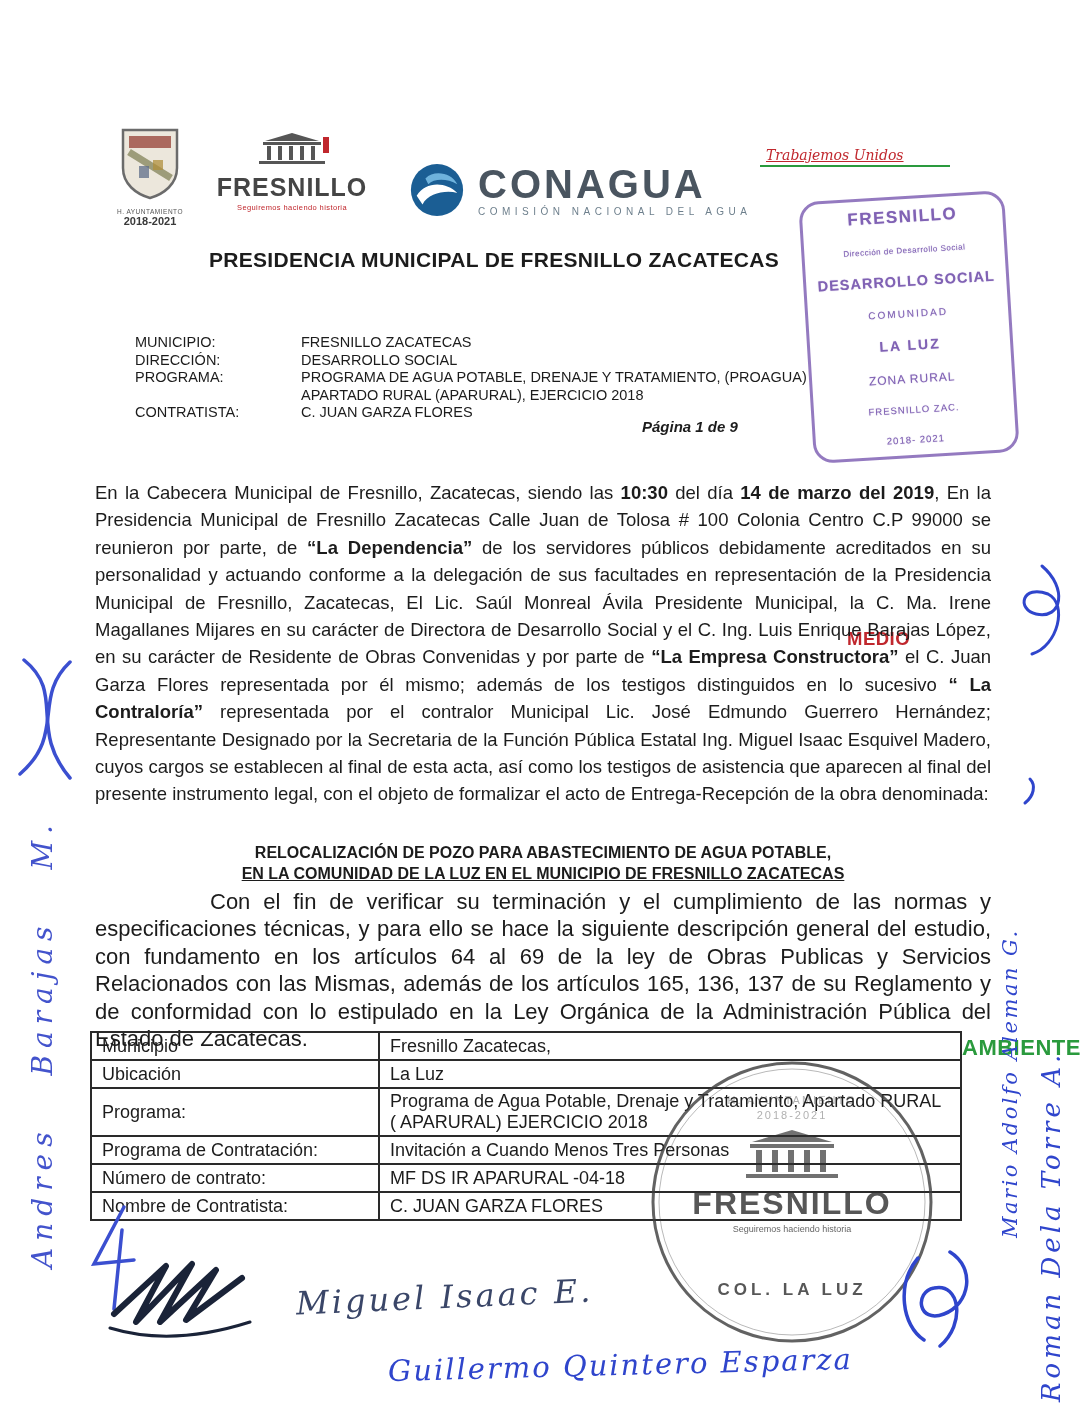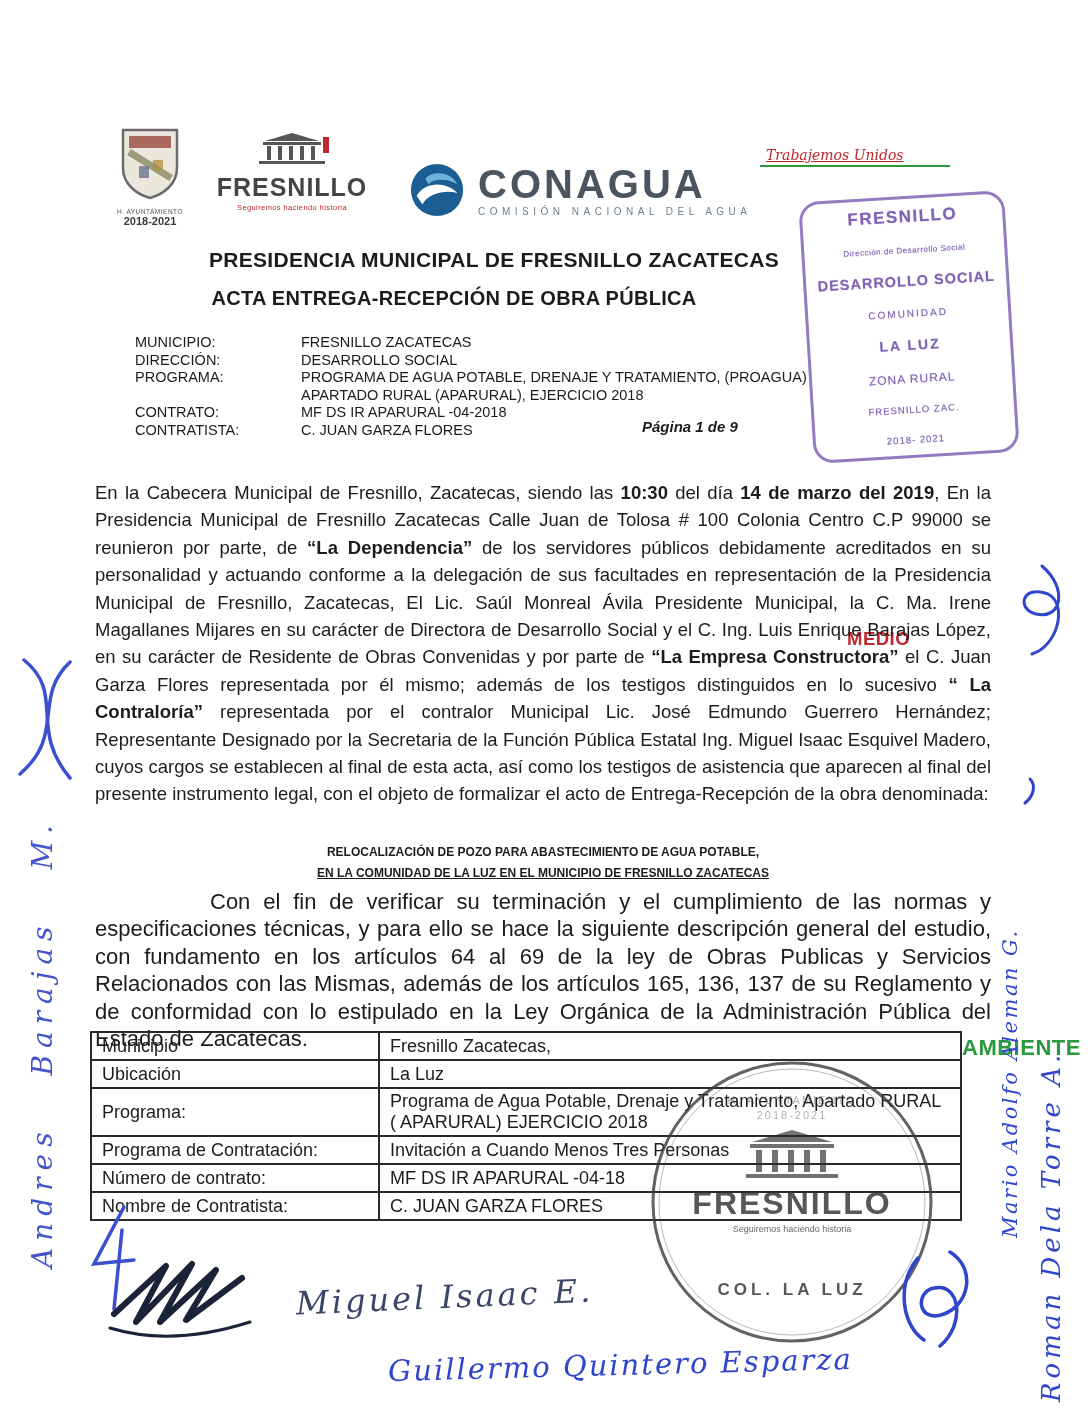--- a/index.html
+++ b/index.html
@@ -53,21 +53,21 @@
 
   
   .meta { position:absolute; left:135px; top:334px; width:730px; font-size:14.5px; line-height:17.5px; }
   .meta-row { display:flex; }
   .meta-row .mlabel { width:166px; flex:0 0 166px; }
   .meta-row .mvalue { width:560px; }
   .page-ind { position:absolute; left:606px; top:418px; font-size:15px; font-weight:bold; font-style:italic;margin-left:36px; }
 
   
   .p1 { position:absolute; left:95px; top:479px; width:896px; font-size:18.5px; line-height:27.4px; text-align:justify; }
-  .heading { position:absolute; left:95px; top:842px; width:896px; text-align:center; font-size:12px; font-weight:bold; line-height:21px; }
+  .heading { position:absolute; left:95px; top:842px; width:896px; text-align:center; font-size:16px; font-weight:bold; line-height:21px; }
   .heading .hl2 { text-decoration:underline; }
   .p2 { position:absolute; left:95px; top:888px; width:896px; font-size:22px; line-height:27.4px; text-align:justify; text-indent:115px; }
 
   
   .info-table { position:absolute; left:90px; top:1031px; width:872px; border-collapse:collapse; }
   .info-table td { border:2px solid #2a2a2a; font-size:18px; padding:2px 10px; vertical-align:middle; height:28px; }
   .info-table td.lbl { width:288px; }
 
   
   .round-stamp { position:absolute; left:642px; top:1052px; width:300px; height:300px; opacity:.8; }
@@ -143,38 +143,33 @@
     <div class="sp-tiny">Dirección de Desarrollo Social</div>
     <div class="sp-big">DESARROLLO SOCIAL</div>
     <div class="sp-small">COMUNIDAD</div>
     <div class="sp-med">LA LUZ</div>
     <div class="sp-zona">ZONA RURAL</div>
     <div class="sp-city">FRESNILLO ZAC.</div>
     <div class="sp-city">2018- 2021</div>
   </div>
 
   <div class="title1">PRESIDENCIA MUNICIPAL DE FRESNILLO ZACATECAS</div>
-  <div class="title2">ACTA ENTREGA-RECEPCIÓN DE OBRA PÚBLICA</div>
 
   <div class="meta">
     <div class="meta-row">
       <span class="mlabel">MUNICIPIO:</span>
       <span class="mvalue">FRESNILLO ZACATECAS</span>
     </div>
     <div class="meta-row">
       <span class="mlabel">DIRECCIÓN:</span>
       <span class="mvalue">DESARROLLO  SOCIAL</span>
     </div>
     <div class="meta-row">
       <span class="mlabel">PROGRAMA:</span>
       <span class="mvalue">PROGRAMA DE AGUA POTABLE, DRENAJE Y TRATAMIENTO, (PROAGUA) APARTADO RURAL (APARURAL), EJERCICIO 2018</span>
-    </div>
-    <div class="meta-row">
-      <span class="mlabel">CONTRATO:</span>
-      <span class="mvalue">MF DS IR APARURAL -04-2018</span>
     </div>
     <div class="meta-row">
       <span class="mlabel">CONTRATISTA:</span>
       <span class="mvalue">C. JUAN GARZA FLORES</span>
     </div>
   </div>
   <div class="page-ind">Página 1 de 9</div>
 
   <div class="p1"><span>En la Cabecera Municipal de Fresnillo, Zacatecas, siendo las </span><span style="font-weight: bold;">10:30</span><span> del día </span><span style="font-weight: bold;">14 de marzo del 2019</span><span>, En la Presidencia Municipal de Fresnillo Zacatecas Calle Juan de Tolosa # 100 Colonia Centro C.P 99000 se reunieron por parte, de </span><span style="font-weight: bold;">“La Dependencia”</span><span> de los servidores públicos debidamente acreditados en su personalidad y actuando conforme a la delegación de sus facultades en representación de la Presidencia Municipal de Fresnillo, Zacatecas, El Lic. Saúl Monreal Ávila Presidente Municipal, la C. Ma. Irene Magallanes Mijares en su carácter de Directora de Desarrollo Social y el C. Ing. Luis Enrique Barajas López, en su carácter de Residente de Obras Convenidas y por parte de </span><span style="font-weight: bold;">“La Empresa Constructora”</span><span> el C. Juan Garza Flores representada por él mismo; además de los testigos distinguidos en lo sucesivo </span><span style="font-weight: bold;">“ La Contraloría”</span><span> representada por el contralor Municipal Lic. José Edmundo Guerrero Hernández; Representante Designado por la Secretaria de la Función Pública Estatal Ing. Miguel Isaac Esquivel Madero, cuyos cargos se establecen al final de esta acta, así como los testigos de asistencia que aparecen al final del presente instrumento legal, con el objeto de formalizar el acto de Entrega-Recepción de la obra denominada:</span></div>
 

